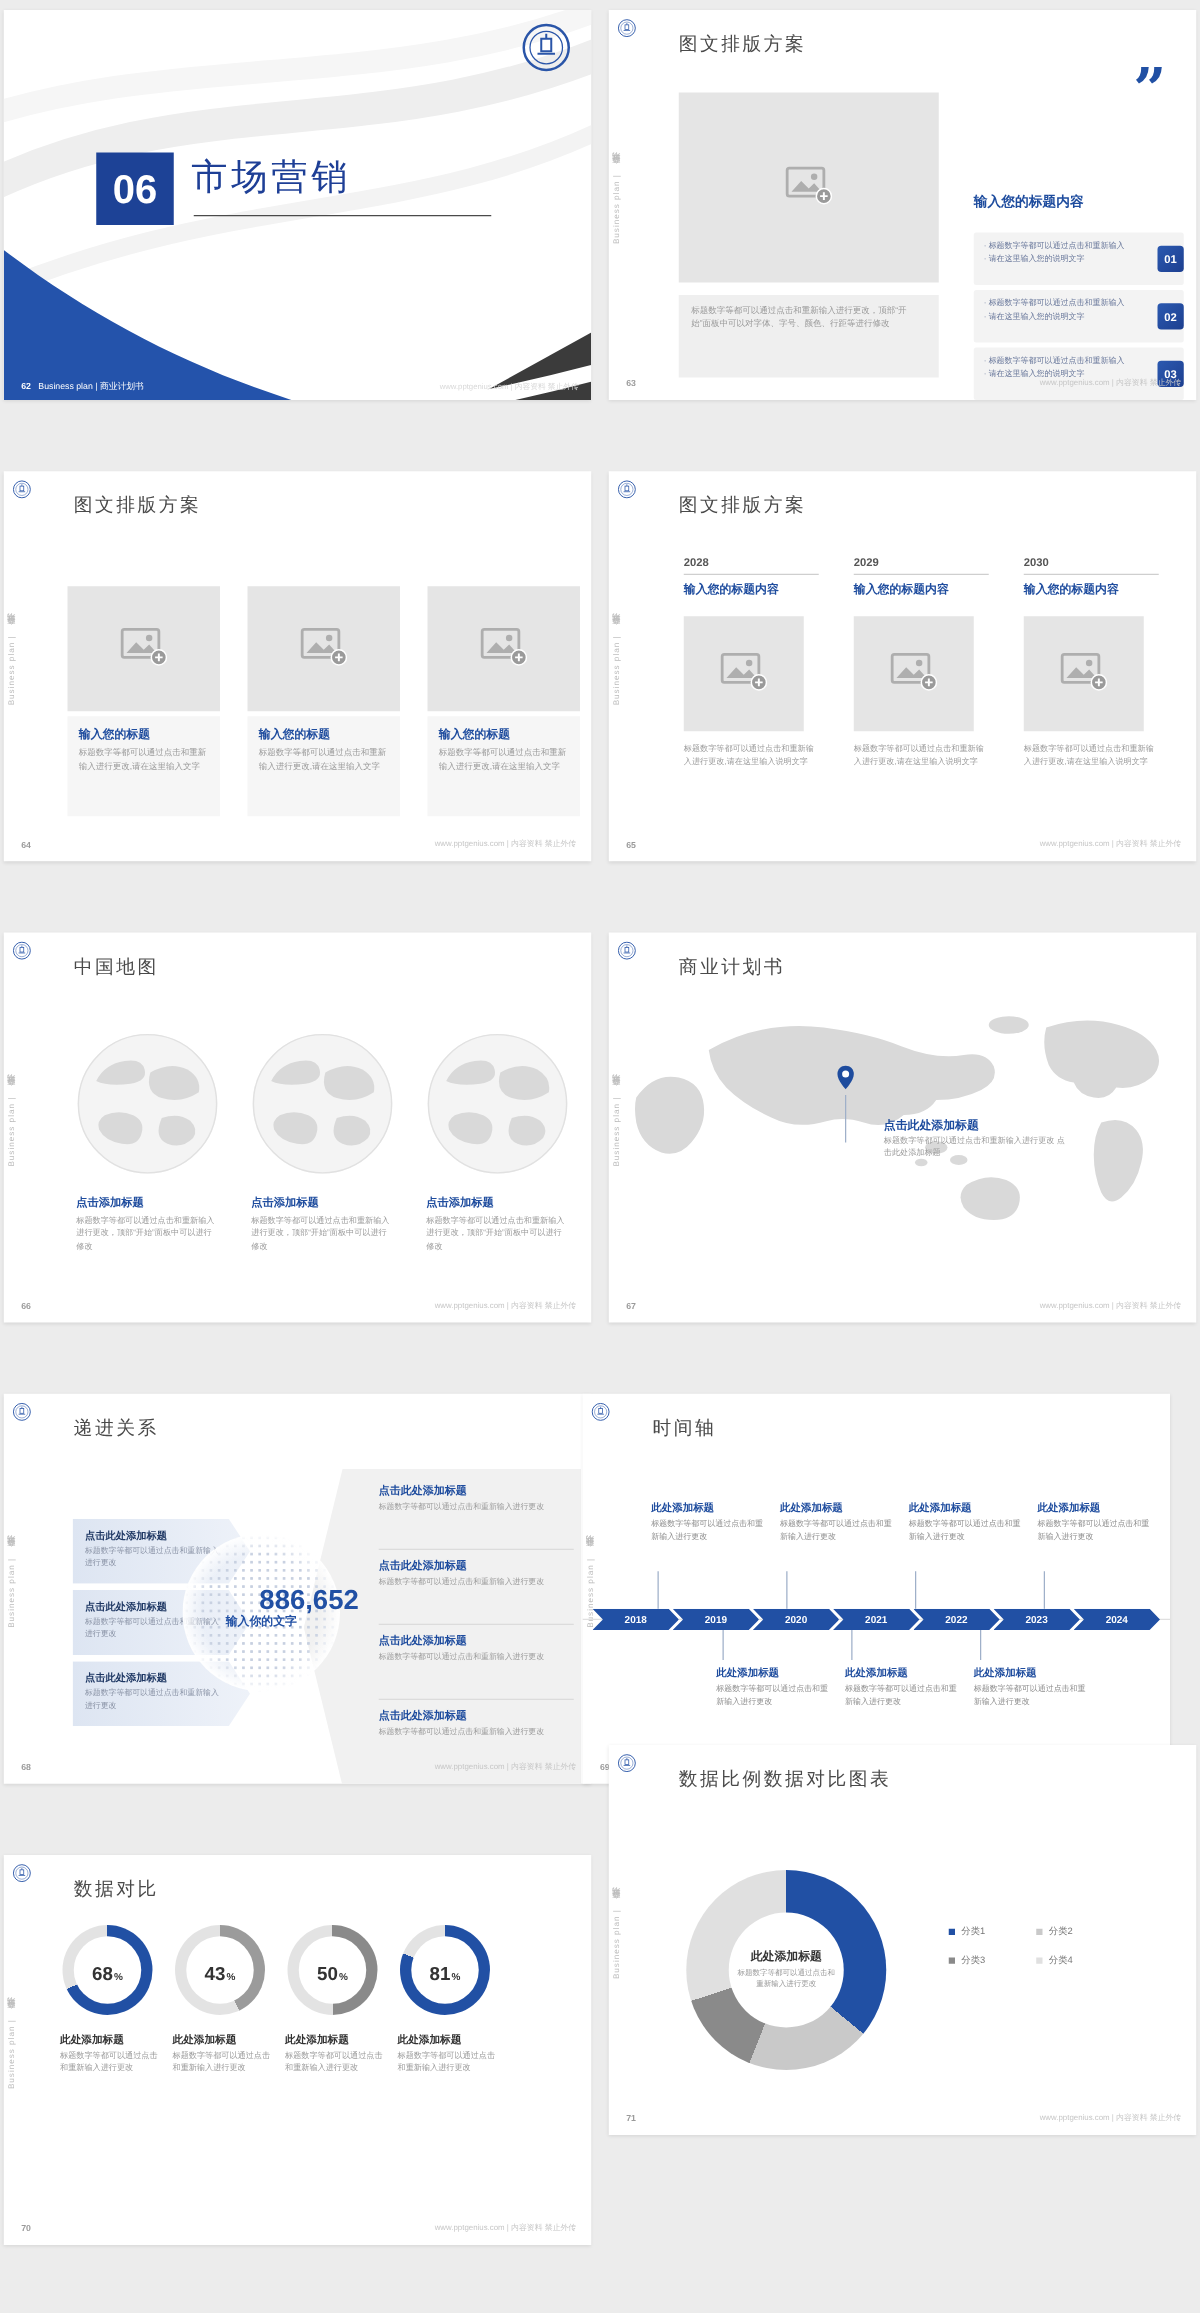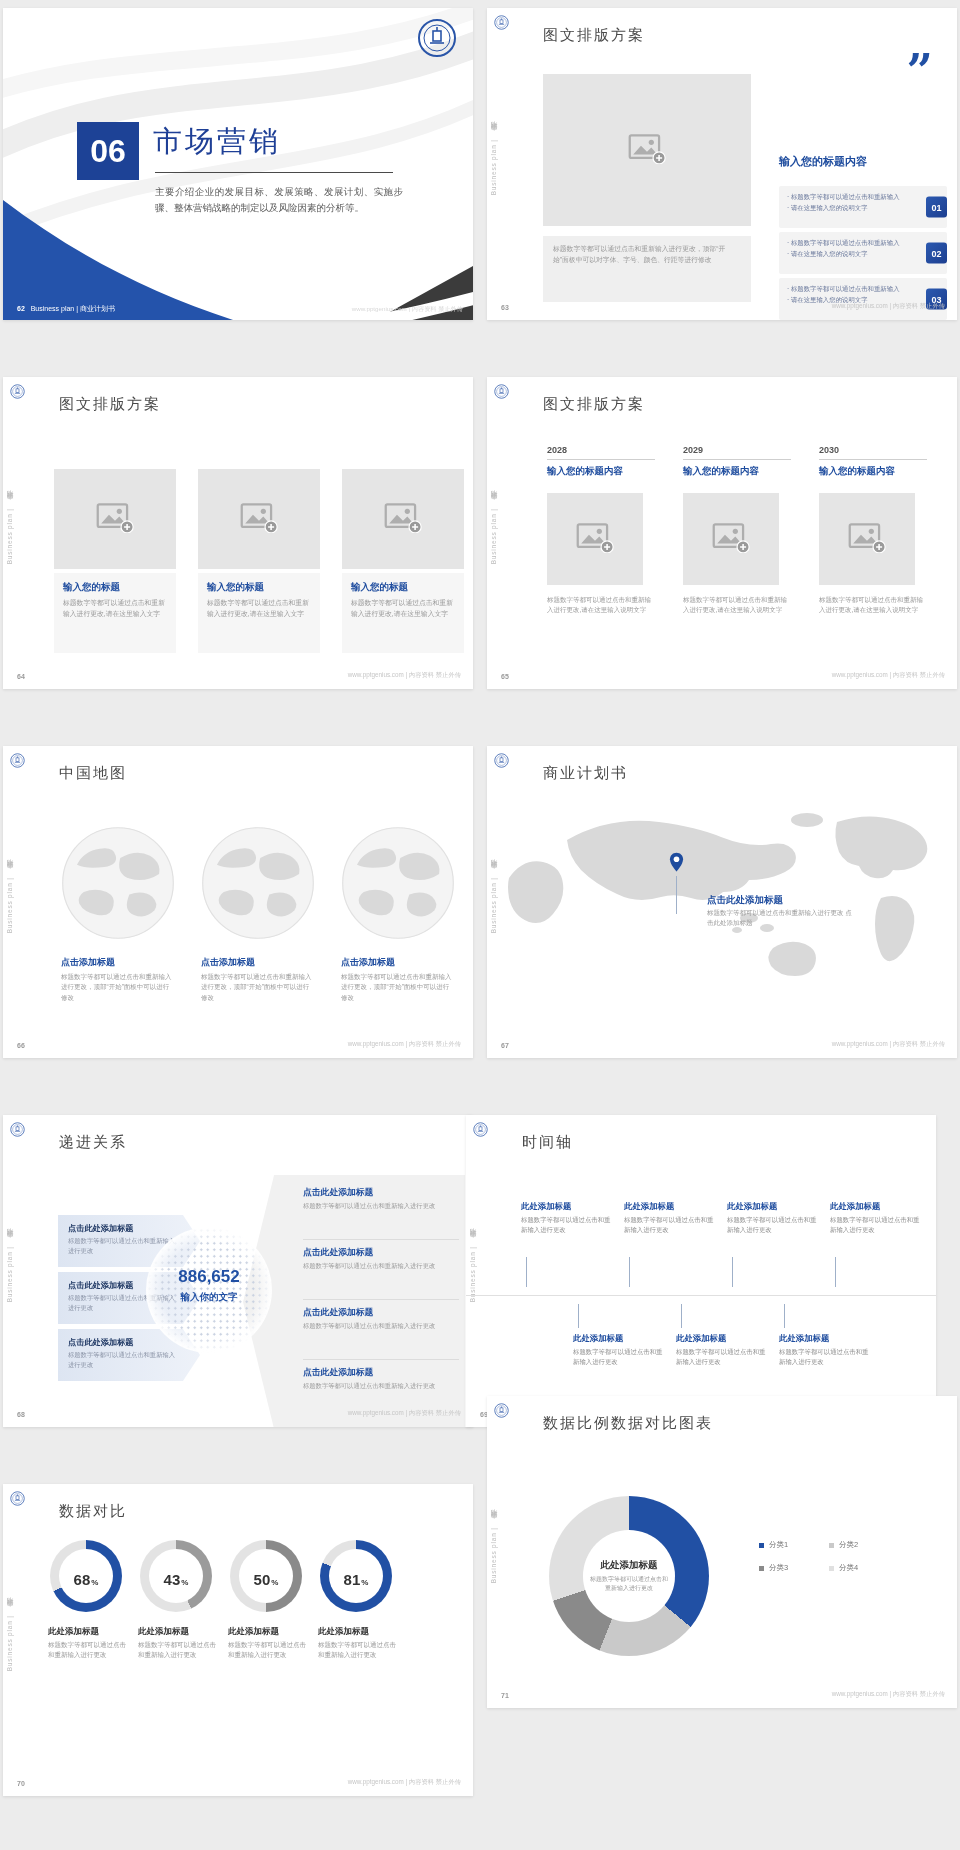--- a/index.html
+++ b/index.html
@@ -62,22 +62,22 @@
         clip-path:polygon(0 0,88% 0,100% 50%,88% 100%,0 100%);
         box-sizing:border-box;padding:8px 20px 6px 10px}
   .lbox b{display:block;font-size:8.2px;color:#1f3864;margin-bottom:2px}
   .lbox span{font-size:6.3px;color:#8a93a6;line-height:1.55;display:block}
   .chev{position:absolute;left:240px;top:60px;width:222px;height:254px;background:#f1f1f1;
         clip-path:polygon(0 50%,14% 0,100% 0,100% 100%,14% 100%)}
   .dotglobe{position:absolute;left:143px;top:112px;width:126px;height:126px;border-radius:50%;
         background:radial-gradient(circle at 50% 50%,rgba(255,255,255,0) 52%,rgba(255,255,255,.95) 70%),
                    radial-gradient(#c7d0e0 1px,transparent 1.25px);
         background-size:cover,6.5px 6.5px}
-  .bignum{position:absolute;left:128px;top:152px;width:156px;text-align:center;
-          font-size:17px;font-weight:bold;color:#2150a4}
+  .bignum{position:absolute;left:128px;top:152px;width:156px;text-align:right;
+          font-size:22px;font-weight:bold;color:#2150a4}
   .biglab{position:absolute;left:128px;top:176px;width:156px;text-align:center;
           font-size:9.5px;font-weight:bold;color:#2150a4}
   .r68{position:absolute;left:300px;width:158px}
   .r68 b{display:block;font-size:8.8px;color:#1e4c9e;margin-bottom:2px}
   .r68 span{font-size:6.3px;color:#9a9a9a;line-height:1.55;display:block}
   .sep68{position:absolute;left:300px;width:156px;border-top:1px solid #dcdcdc}
   
   .t-it{position:absolute;width:94px}
   .t-it b{display:block;font-size:8.4px;color:#1e4c9e;margin-bottom:3px}
   .t-it span{display:block;font-size:6.4px;color:#8d8d8d;line-height:1.6}
@@ -123,21 +123,20 @@
   <span class="cov-logo"><svg viewBox="0 0 40 40">
         <circle cx="20" cy="20" r="18" fill="none" stroke="#2a55a8" stroke-width="2"></circle>
         <circle cx="20" cy="20" r="13" fill="none" stroke="#2a55a8" stroke-width="1"></circle>
         <rect x="16" y="13" width="8" height="10" fill="none" stroke="#2a55a8" stroke-width="1.6"></rect>
         <path d="M13 25h14" stroke="#2a55a8" stroke-width="1.6"></path>
         <path d="M20 9v4" stroke="#2a55a8" stroke-width="1.6"></path>
       </svg></span>
   <div class="c-block">06</div>
   <div class="c-title">市场营销</div>
   <div class="c-line"></div>
-  <div class="c-desc">主要介绍企业的发展目标、发展策略、发展计划、实施步骤、整体营销战略的制定以及风险因素的分析等。</div>
   <div class="cov-f" style="left:14px"><b>62</b>&nbsp;&nbsp;&nbsp;<span>Business plan | 商业计划书</span></div>
   <div class="cov-furl">www.pptgenius.com | 内容资料 禁止外传</div>
 </div>
 
 <div class="slide" style="left:487px;top:8px">
   <span class="logo"><svg viewBox="0 0 40 40">
         <circle cx="20" cy="20" r="18" fill="none" stroke="#2a55a8" stroke-width="2"></circle>
         <circle cx="20" cy="20" r="13" fill="none" stroke="#2a55a8" stroke-width="1"></circle>
         <rect x="16" y="13" width="8" height="10" fill="none" stroke="#2a55a8" stroke-width="1.6"></rect>
         <path d="M13 25h14" stroke="#2a55a8" stroke-width="1.6"></path>
@@ -462,20 +461,29 @@
     <b>此处添加标题</b>
     <span>标题数字等都可以通过点击和重新输入进行更改</span>
   </div>
 
   <div class="vln" style="left:60px;top:142px;height:30px"></div>
   <div class="vln" style="left:163px;top:142px;height:30px"></div>
   <div class="vln" style="left:266px;top:142px;height:30px"></div>
   <div class="vln" style="left:369px;top:142px;height:30px"></div>
 
   <div class="tl-line"></div>
+  <div class="yrs">
+    <div class="yr">2018</div>
+    <div class="yr">2019</div>
+    <div class="yr">2020</div>
+    <div class="yr">2021</div>
+    <div class="yr">2022</div>
+    <div class="yr">2023</div>
+    <div class="yr">2024</div>
+  </div>
 
   <div class="vln" style="left:112px;top:189px;height:24px"></div>
   <div class="vln" style="left:215px;top:189px;height:24px"></div>
   <div class="vln" style="left:318px;top:189px;height:24px"></div>
 
   <div class="t-it" style="left:107px;top:218px">
     <b>此处添加标题</b>
     <span>标题数字等都可以通过点击和重新输入进行更改</span>
   </div>
   <div class="t-it" style="left:210px;top:218px">

